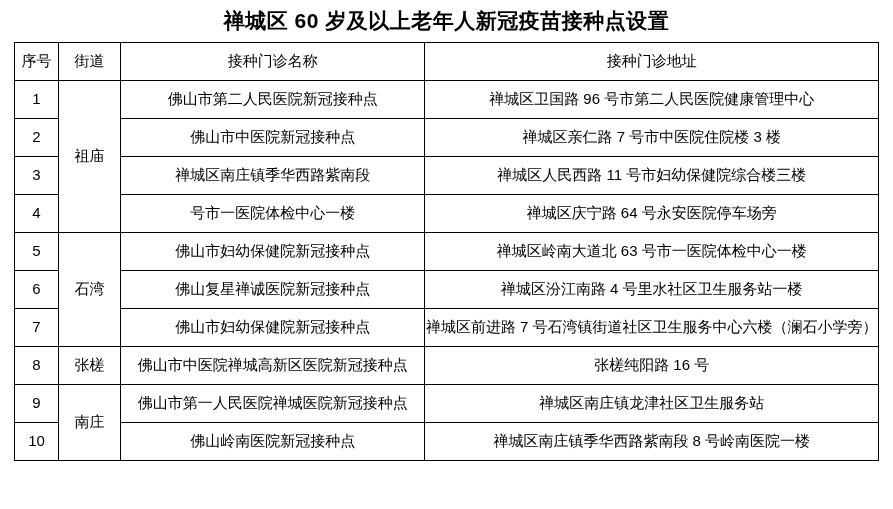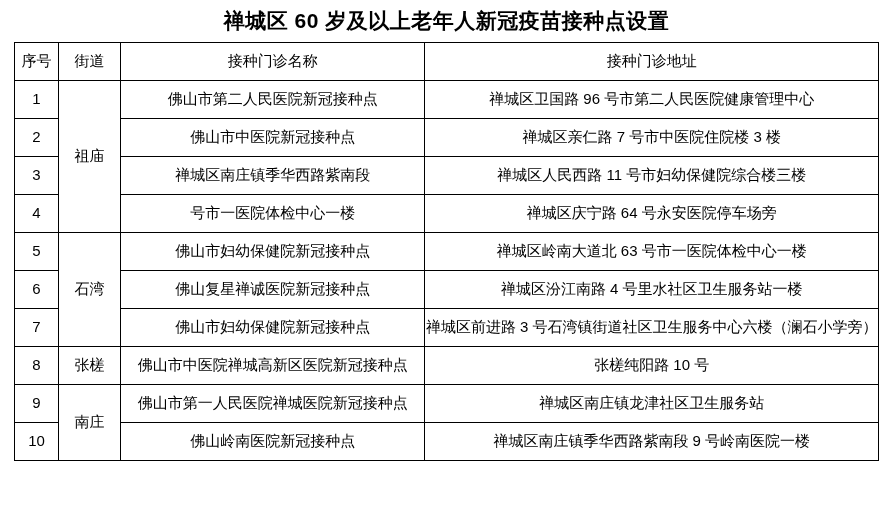--- a/index.html
+++ b/index.html
@@ -110,35 +110,35 @@
           <td class="cell-addr">禅城区岭南大道北 63 号市一医院体检中心一楼</td>
         </tr>
         <tr>
           <td class="cell-no">6</td>
           <td class="cell-clinic">佛山复星禅诚医院新冠接种点</td>
           <td class="cell-addr">禅城区汾江南路 4 号里水社区卫生服务站一楼</td>
         </tr>
         <tr>
           <td class="cell-no">7</td>
           <td class="cell-clinic">佛山市妇幼保健院新冠接种点</td>
-          <td class="cell-addr">禅城区前进路 3 号石湾镇街道社区卫生服务中心六楼（澜石小学旁）</td>
+          <td class="cell-addr">禅城区前进路 7 号石湾镇街道社区卫生服务中心六楼（澜石小学旁）</td>
         </tr>
         <tr>
           <td class="cell-no">8</td>
           <td class="cell-street" rowspan="1">张槎</td>
           <td class="cell-clinic">佛山市中医院禅城高新区医院新冠接种点</td>
-          <td class="cell-addr">张槎纯阳路 10 号</td>
+          <td class="cell-addr">张槎纯阳路 16 号</td>
         </tr>
         <tr>
           <td class="cell-no">9</td>
           <td class="cell-street" rowspan="2">南庄</td>
           <td class="cell-clinic">佛山市第一人民医院禅城医院新冠接种点</td>
           <td class="cell-addr">禅城区南庄镇龙津社区卫生服务站</td>
         </tr>
         <tr>
           <td class="cell-no">10</td>
           <td class="cell-clinic">佛山岭南医院新冠接种点</td>
-          <td class="cell-addr">禅城区南庄镇季华西路紫南段 9 号岭南医院一楼</td>
+          <td class="cell-addr">禅城区南庄镇季华西路紫南段 8 号岭南医院一楼</td>
         </tr>
       </tbody>
   </table>
 
 </div>
 
 </body></html>

